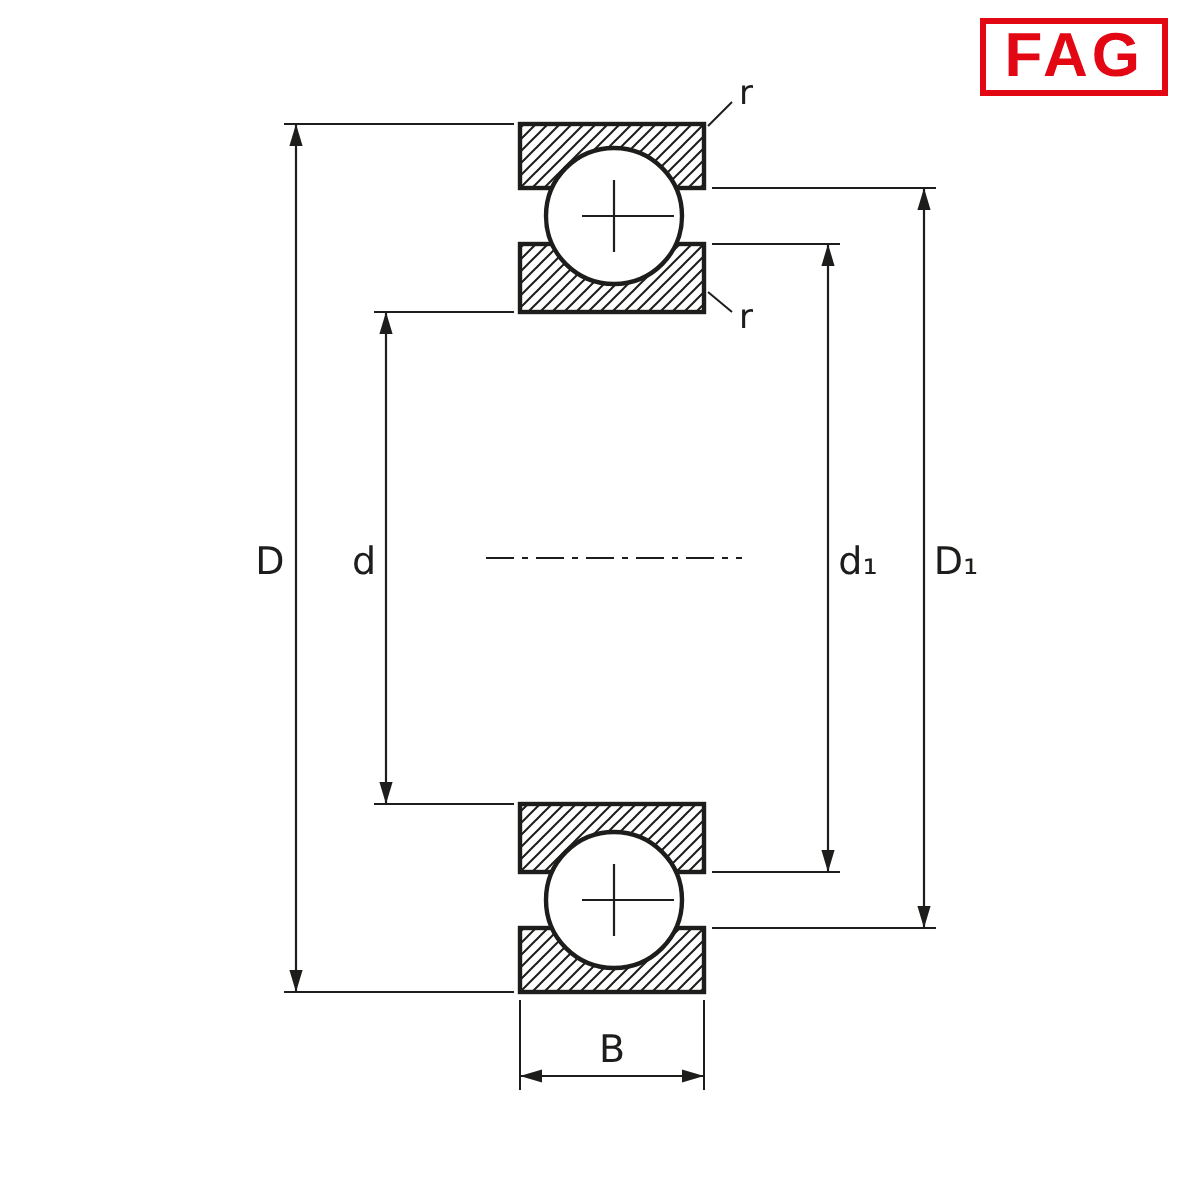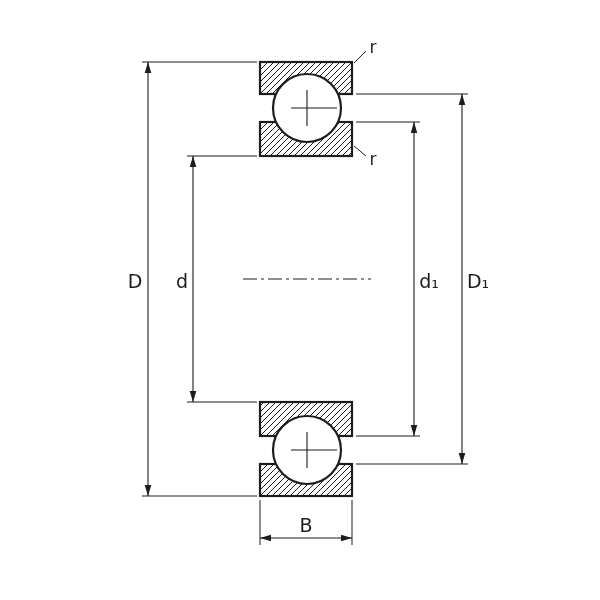--- a/index.html
+++ b/index.html
@@ -34,20 +34,23 @@
     fill:var(--line);
   }
   .dim-label{font-size:19px;}
   .r-label{font-size:17px;}
 </style>
 </head>
 <body>
 
 <div class="stage">
 
+  <div class="fag-logo">
+    <span>FAG</span>
+  </div>
 
   <svg width="600" height="600" viewBox="0 0 600 600">
     <defs>
       <pattern id="hatch" patternUnits="userSpaceOnUse" width="6" height="6">
         <path d="M-1,7 L7,-1" stroke="#1d1d1b" stroke-width="1"></path>
         <path d="M-1,1 L1,-1" stroke="#1d1d1b" stroke-width="1"></path>
         <path d="M5,7 L7,5" stroke="#1d1d1b" stroke-width="1"></path>
       </pattern>
     </defs>
 

